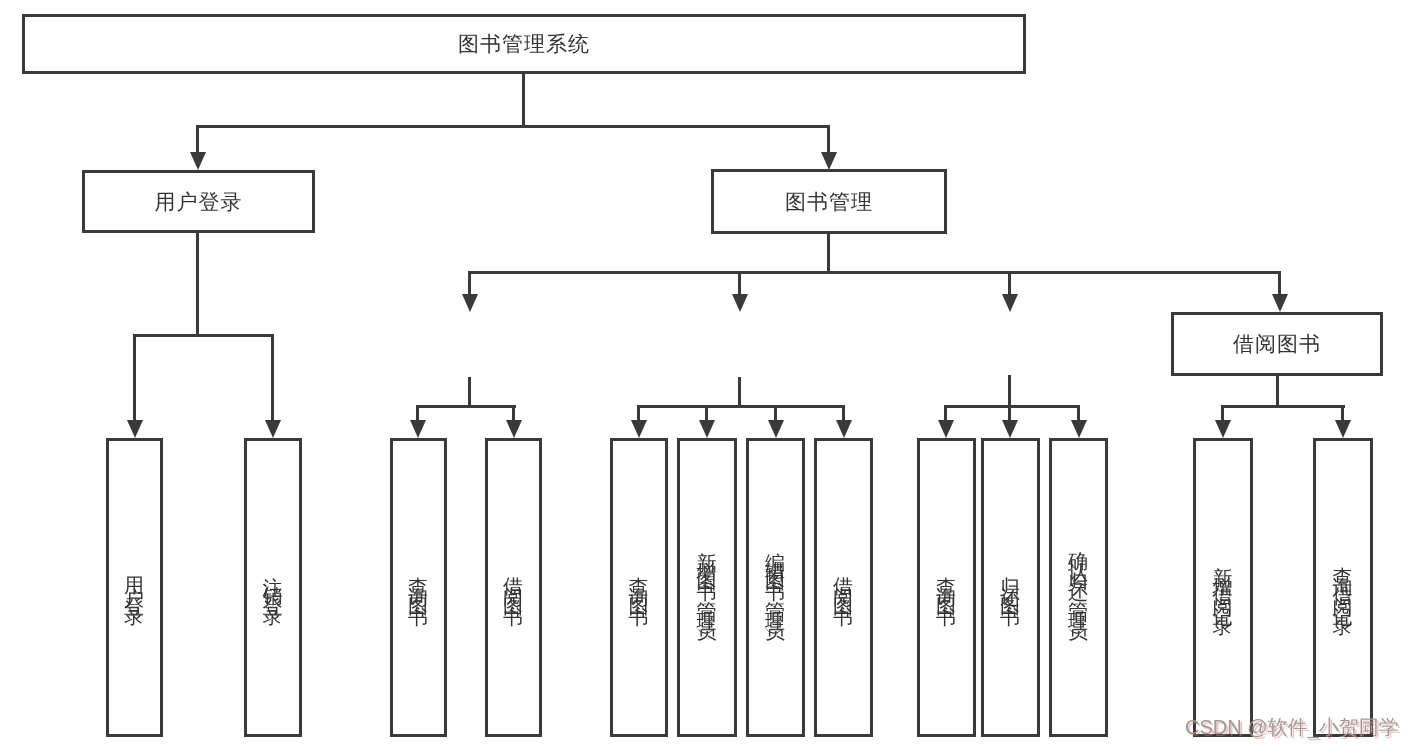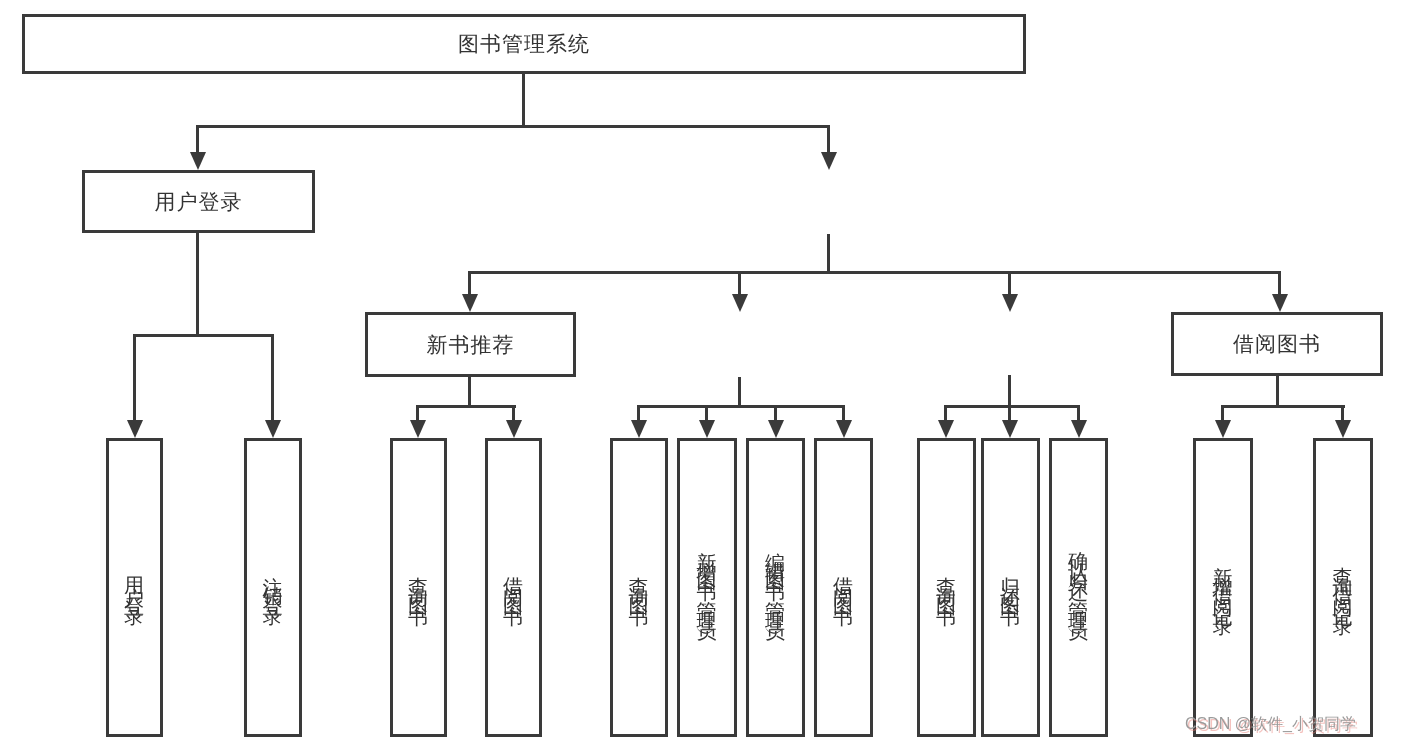--- a/index.html
+++ b/index.html
@@ -38,21 +38,21 @@
   .hl{height:3px;}
   .ah{
     position:absolute;width:0;height:0;z-index:1;
     border-left:8px solid transparent;
     border-right:8px solid transparent;
     border-top:18px solid #3a3a3a;
   }
   #watermark{
     position:absolute;
     left:1185px;top:714px;
-    font-size:16px;
+    font-size:20px;
     color:#9b9b9b;
     text-shadow:2px 2px 0 rgba(230,120,110,0.45);
     white-space:nowrap;
     z-index:3;
   }
 </style>
 </head>
 <body>
 
 <div id="stage">
@@ -64,42 +64,42 @@
   <i class="vl" style="left:522px;top:74px;height:53px"></i>
   <i class="hl" style="left:196px;top:125px;width:634px"></i>
   <i class="vl" style="left:196px;top:125px;height:30px"></i>
   <i class="ah" style="left:190px;top:152px"></i>
   <i class="vl" style="left:827px;top:125px;height:30px"></i>
   <i class="ah" style="left:821px;top:152px"></i>
 
   <div class="box" style="left:82px;top:170px;width:233px;height:63px">
     <span>用户登录</span>
   </div>
+  <div class="box" style="left:711px;top:169px;width:236px;height:65px">
+    <span>图书管理</span>
+  </div>
 
   <i class="vl" style="left:196px;top:233px;height:104px"></i>
   <i class="hl" style="left:133px;top:334px;width:141px"></i>
   <i class="vl" style="left:133px;top:334px;height:88px"></i>
   <i class="ah" style="left:127px;top:420px"></i>
   <i class="vl" style="left:271px;top:334px;height:88px"></i>
   <i class="ah" style="left:265px;top:420px"></i>
 
   <i class="vl" style="left:827px;top:234px;height:40px"></i>
   <i class="hl" style="left:468px;top:271px;width:813px"></i>
   <i class="vl" style="left:468px;top:271px;height:25px"></i>
   <i class="ah" style="left:462px;top:294px"></i>
   <i class="vl" style="left:738px;top:271px;height:25px"></i>
   <i class="ah" style="left:732px;top:294px"></i>
   <i class="vl" style="left:1008px;top:271px;height:25px"></i>
   <i class="ah" style="left:1002px;top:294px"></i>
   <i class="vl" style="left:1278px;top:271px;height:25px"></i>
   <i class="ah" style="left:1272px;top:294px"></i>
 
-  <div class="box" style="left:365px;top:312px;width:211px;height:65px">
-    <span>新书推荐</span>
-  </div>
   <div class="box" style="left:1171px;top:312px;width:212px;height:64px">
     <span>借阅图书</span>
   </div>
 
   <i class="vl" style="left:468px;top:377px;height:31px"></i>
   <i class="hl" style="left:416px;top:405px;width:100px"></i>
   <i class="vl" style="left:416px;top:405px;height:17px"></i>
   <i class="ah" style="left:410px;top:420px"></i>
   <i class="vl" style="left:512px;top:405px;height:17px"></i>
   <i class="ah" style="left:506px;top:420px"></i>

